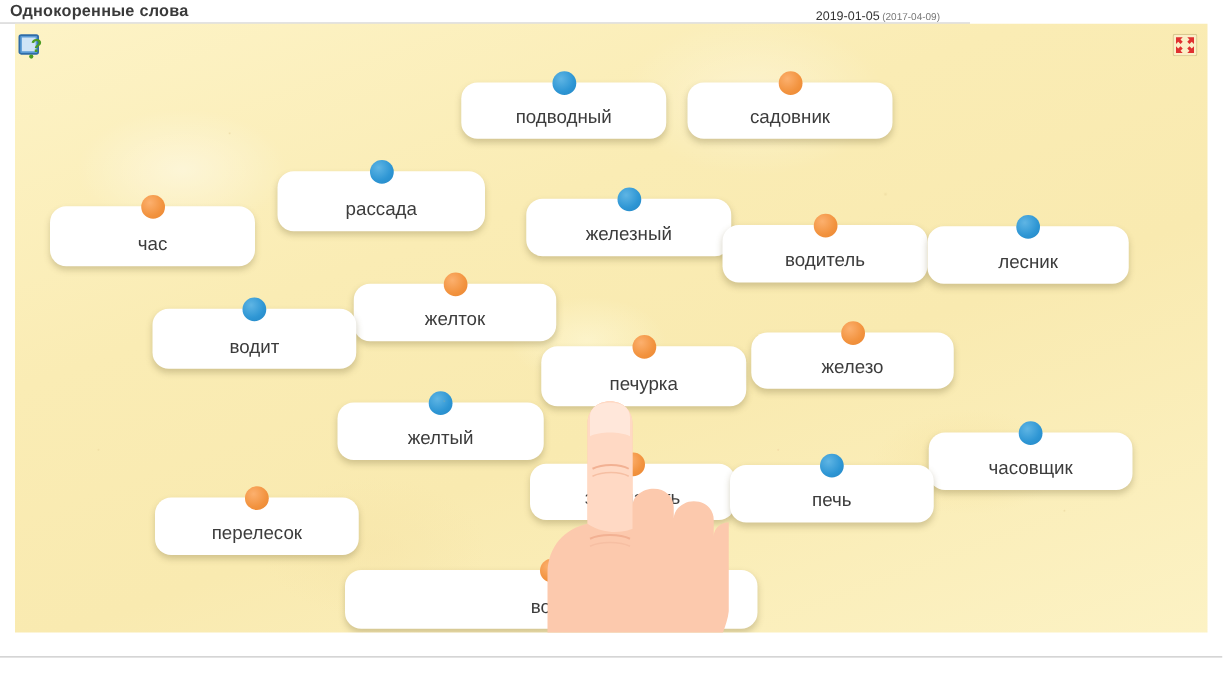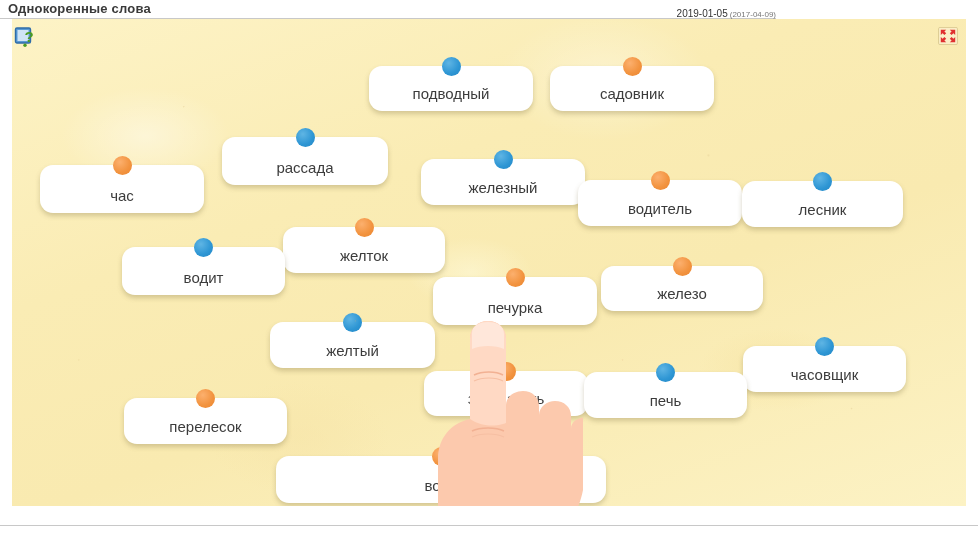--- a/index.html
+++ b/index.html
@@ -28,21 +28,21 @@
     position: absolute;
     left: 8px; top: 1px;
     font-size: 13px;
     font-weight: bold;
     color: #3a3a3a;
     letter-spacing: 0.2px;
     white-space: nowrap;
   }
   .header-dates {
     position: absolute;
-    right: 0; top: 3px;
+    right: 24px; top: 3px;
     white-space: nowrap;
     color: #4a4a4a;
   }
   .date-main {
     font-size: 10px;
     color: #333;
   }
   .date-sub {
     font-size: 8px;
     color: #777;

